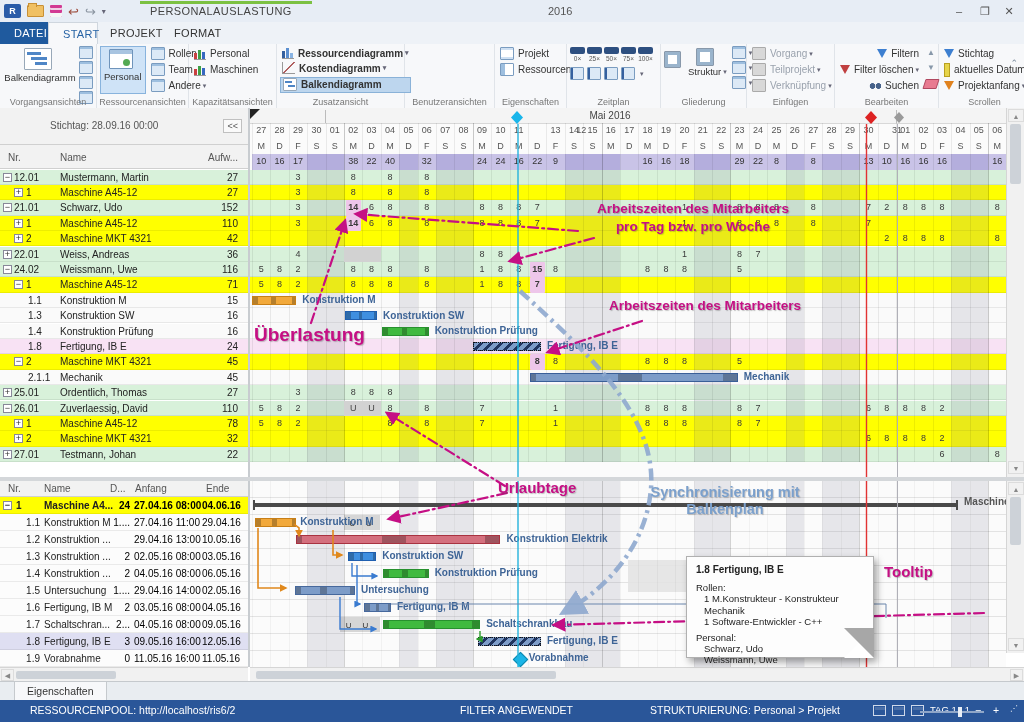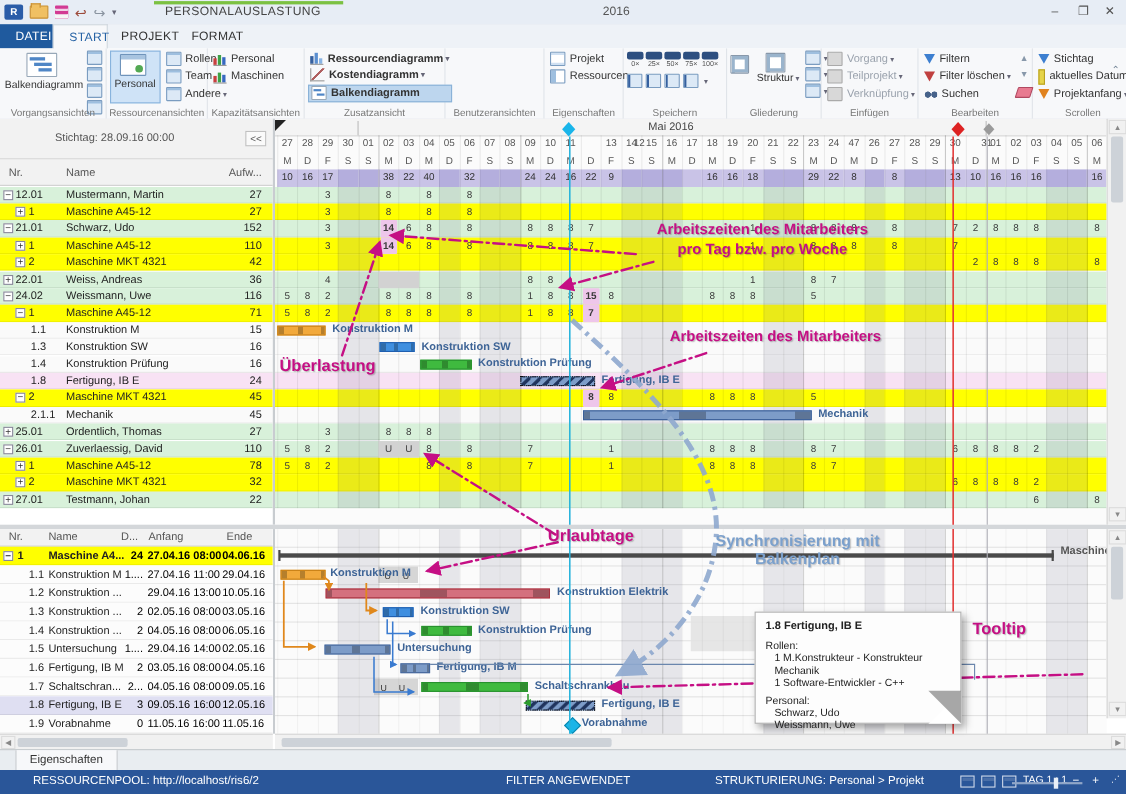--- a/index.html
+++ b/index.html
@@ -281,21 +281,21 @@
             </div>
             <div style="display: flex; gap: 3px; margin-top: 5px; align-items: center;">
               <span class="icn ic-zoom2" style="margin: 0px;"></span>
               <span class="icn ic-zoom2" style="margin: 0px;"></span>
               <span class="icn ic-zoom2" style="margin: 0px;"></span>
               <span class="icn ic-zoom2" style="margin: 0px;"></span>
               <span class="caret">▾</span>
             </div>
           </div>
         </div>
-        <div class="rlabel">Speichern</div>
+        <div class="rlabel">Zeitplan</div>
       </div>
       <div class="rgroup" style="width: 86px;">
         <div class="rbody">
           <div style="padding-top: 4px;"><span class="icn ic-struct"></span></div>
           <div class="rbig" style="width: 40px;">
             <span class="icn ic-struct" style="width: 16px; height: 16px;"></span>
             <div style="font-size: 9.5px; display: flex; align-items: center;">
               <span>Struktur</span>
               <span class="caret">▾</span>
             </div>
@@ -334,21 +334,21 @@
               <span class="icn ic-gray"></span>
               <span>Verknüpfung</span>
               <span class="caret">▾</span>
             </div>
           </div>
         </div>
         <div class="rlabel">Einfügen</div>
       </div>
       <div class="rgroup" style="width: 104px;">
         <div class="rbody">
-          <div style="display: flex; flex-direction: column;">
+          <div style="display: flex; flex-direction: column; align-items: flex-end;">
             <div class="ritem">
               <span class="icn ic-funnel-blue"></span>
               <span>Filtern</span>
             </div>
             <div class="ritem">
               <span class="icn ic-funnel-red"></span>
               <span>Filter löschen</span>
               <span class="caret">▾</span>
             </div>
             <div class="ritem">
@@ -594,21 +594,21 @@
         <span class="tcell sh" style="left: 443.6px; top: 46px; width: 18.4px; height: 15.5px;"></span>
         <span class="dcell" style="left: 462px; top: 15px; width: 18.4px;">22</span>
         <span class="wcell" style="left: 462px; top: 31px; width: 18.4px;">S</span>
         <span class="tcell sh" style="left: 462px; top: 46px; width: 18.4px; height: 15.5px;"></span>
         <span class="dcell" style="left: 480.4px; top: 15px; width: 18.4px;">23</span>
         <span class="wcell" style="left: 480.4px; top: 31px; width: 18.4px;">M</span>
         <span class="tcell" style="left: 480.4px; top: 46px; width: 18.4px; height: 15.5px;">29</span>
         <span class="dcell" style="left: 498.8px; top: 15px; width: 18.4px;">24</span>
         <span class="wcell" style="left: 498.8px; top: 31px; width: 18.4px;">D</span>
         <span class="tcell" style="left: 498.8px; top: 46px; width: 18.4px; height: 15.5px;">22</span>
-        <span class="dcell" style="left: 517.2px; top: 15px; width: 18.4px;">47</span>
+        <span class="dcell" style="left: 517.2px; top: 15px; width: 18.4px;">25</span>
         <span class="wcell" style="left: 517.2px; top: 31px; width: 18.4px;">M</span>
         <span class="tcell" style="left: 517.2px; top: 46px; width: 18.4px; height: 15.5px;">8</span>
         <span class="dcell" style="left: 535.6px; top: 15px; width: 18.4px;">26</span>
         <span class="wcell" style="left: 535.6px; top: 31px; width: 18.4px;">D</span>
         <span class="tcell sh" style="left: 535.6px; top: 46px; width: 18.4px; height: 15.5px;"></span>
         <span class="dcell" style="left: 554px; top: 15px; width: 18.4px;">27</span>
         <span class="wcell" style="left: 554px; top: 31px; width: 18.4px;">F</span>
         <span class="tcell" style="left: 554px; top: 46px; width: 18.4px; height: 15.5px;">8</span>
         <span class="dcell" style="left: 572.4px; top: 15px; width: 18.4px;">28</span>
         <span class="wcell" style="left: 572.4px; top: 31px; width: 18.4px;">S</span>
@@ -1063,21 +1063,21 @@
     <span class="sthumb" style="left:16px;top:3px;width:100px;height:8px;"></span>
   </div>
   <div class="sb sbh" style="left:250px;top:667px;width:774px;height:14px;">
     <span class="sbtn" style="right:1px;top:1px;width:13px;height:12px;line-height:12px;">▶</span>
     <span class="sthumb" style="left:6px;top:3px;width:300px;height:8px;"></span>
   </div>
 
   <div class="annot" style="left:578px;top:201px;width:230px;text-align:center;font-size:13.5px;">Arbeitszeiten des Mitarbeiters</div>
   <div class="annot" style="left:578px;top:219px;width:230px;text-align:center;font-size:13.5px;">pro Tag bzw. pro Woche</div>
   <div class="annot" style="left:585px;top:298px;width:240px;text-align:center;font-size:13.5px;">Arbeitszeiten des Mitarbeiters</div>
-  <div class="annot" style="left:254px;top:324px;font-size:15px;">Überlastung</div>
+  <div class="annot" style="left:254px;top:324px;font-size:19px;">Überlastung</div>
   <div class="annot" style="left:498px;top:479px;font-size:15px;">Urlaubtage</div>
   <div class="annot" style="left:884px;top:563px;font-size:15px;">Tooltip</div>
   <div class="annot-blue" style="left:630px;top:484px;width:190px;font-size:14.5px;">Synchronisierung mit</div>
   <div class="annot-blue" style="left:630px;top:501px;width:190px;font-size:14.5px;">Balkenplan</div>
 
   <svg id="overlay" width="1024" height="722" viewBox="0 0 1024 722">
     <defs>
       <marker id="am" viewBox="0 0 10 10" refX="8" refY="5" markerWidth="6.5" markerHeight="6.5" orient="auto">
           <path d="M0,0L10,5L0,10z" fill="#c50f84"></path>
         </marker>

